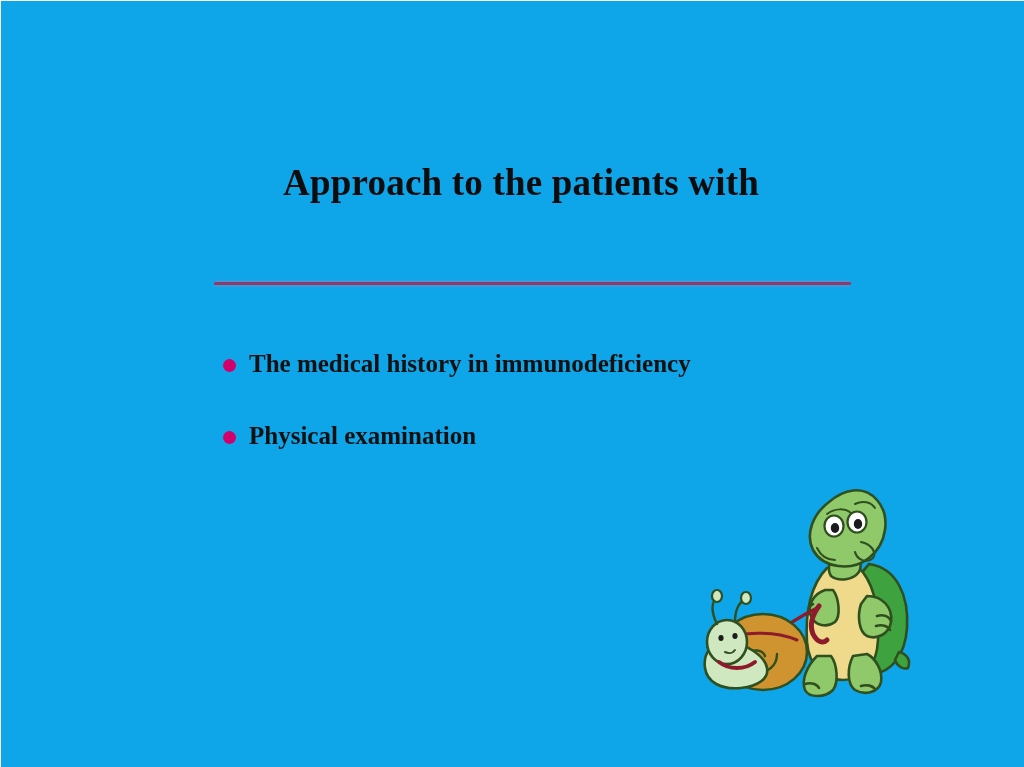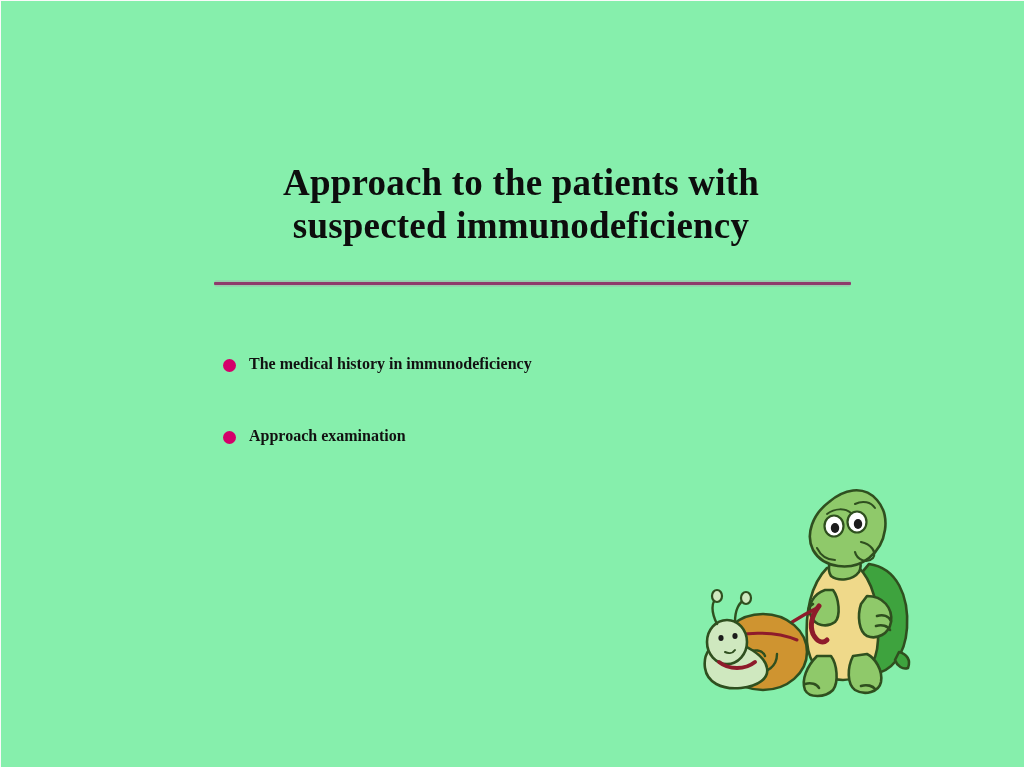--- a/index.html
+++ b/index.html
@@ -10,21 +10,21 @@
   body {
     width: 1024px;
     height: 767px;
     overflow: hidden;
     font-family: "Liberation Serif", "DejaVu Serif", serif;
   }
   .slide {
     position: relative;
     width: 1024px;
     height: 767px;
-    background: #86efac;
+    background: #0ea5e9;
     box-sizing: border-box;
     border-top: 1px solid #fafafa;
     border-left: 1px solid #fafafa;
   }
 
   
   .title-block {
     position: absolute;
     left: 170px;
     top: 160px;
@@ -78,21 +78,21 @@
     height: 13px;
     border-radius: 50%;
     background: #d4006a;
     margin-top: 10px;
     margin-right: 13px;
     flex: 0 0 auto;
   }
   .bullet-text {
     font-family: "Liberation Serif", "DejaVu Serif", serif;
     font-weight: bold;
-    font-size: 16px;
+    font-size: 25px;
     line-height: 30px;
     color: #111111;
     white-space: nowrap;
   }
 
   
   .illustration {
     position: absolute;
     left: 700px;
     top: 455px;
@@ -105,34 +105,33 @@
     height: 245px;
   }
 </style>
 </head>
 <body>
 
 <div class="slide">
 
   <div class="title-block">
     <div class="title-line">Approach to the patients with</div>
-    <div class="title-line">suspected immunodeficiency</div>
   </div>
 
   <div class="title-rule-glow"></div>
   <div class="title-rule"></div>
 
   <div class="bullets">
     <div class="bullet-row">
       <span class="bullet-dot"></span>
       <span class="bullet-text">The medical history in immunodeficiency</span>
     </div>
     <div class="bullet-row">
       <span class="bullet-dot"></span>
-      <span class="bullet-text">Approach examination</span>
+      <span class="bullet-text">Physical examination</span>
     </div>
   </div>
 
   <div class="illustration">
     <svg viewBox="0 0 250 245" xmlns="http://www.w3.org/2000/svg">
       <g stroke="#2f4f1f" stroke-width="2.6" stroke-linejoin="round" stroke-linecap="round">
 
         <path d="M168 108 C196 112 208 140 206 172 C204 200 190 216 172 218 C158 219 150 205 148 186 C146 160 150 126 168 108 Z" fill="#3ea33e"></path>
 
         <path d="M198 196 C206 198 210 204 207 212 C202 214 196 210 194 204 Z" fill="#3ea33e"></path>

